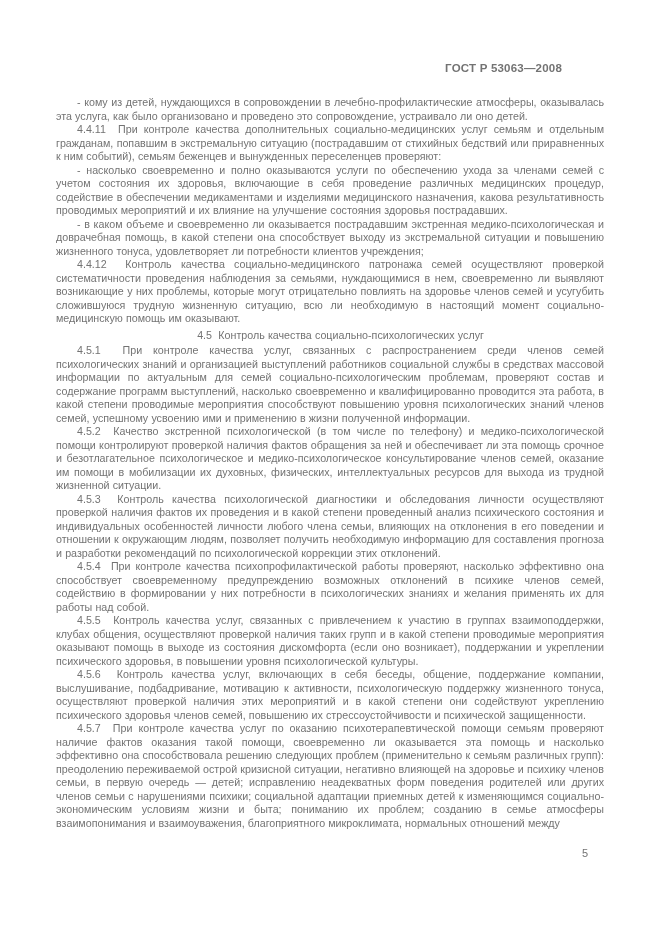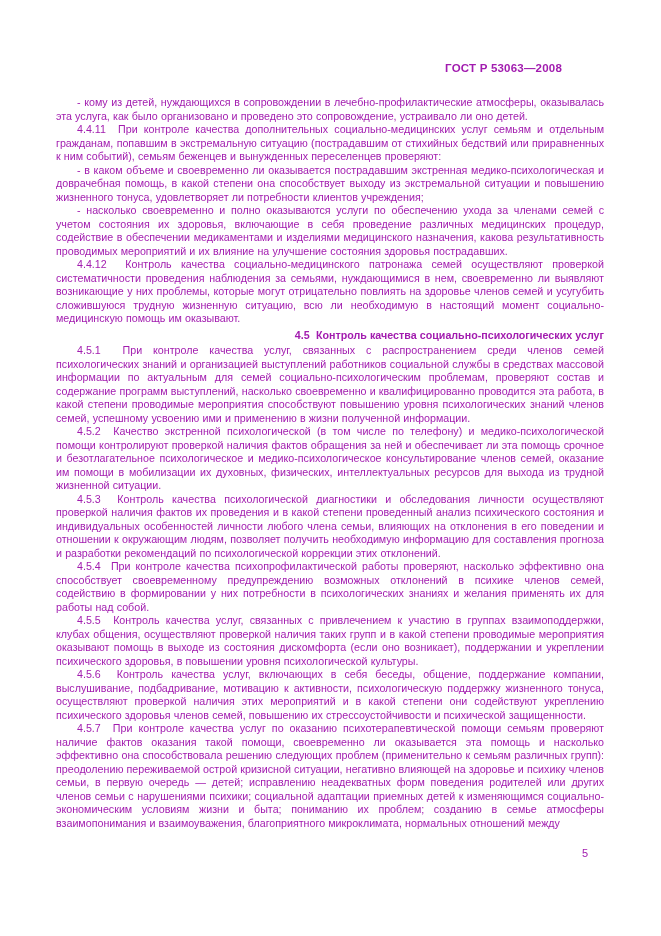--- a/index.html
+++ b/index.html
@@ -6,21 +6,21 @@
     margin: 0;
     padding: 0;
     background: #ffffff;
   }
   .page {
     position: relative;
     width: 661px;
     height: 936px;
     background: #ffffff;
     font-family: "Liberation Sans", sans-serif;
-    color: #a21caf;
+    color: #737373;
     overflow: hidden;
   }
   .running-header {
     position: absolute;
     top: 62px;
     left: 0;
     width: 562px;
     text-align: right;
     font-size: 11.5px;
     font-weight: bold;
@@ -35,46 +35,46 @@
     font-size: 10.7px;
     line-height: 13.5px;
     text-align: justify;
   }
   .para {
     margin: 0;
     text-indent: 21px;
     word-spacing: 0.2px;
   }
   .para.heading {
-    font-weight: bold;
+    font-weight: normal;
     margin-top: 3px;
     margin-bottom: 2px;
-    text-align: right;
+    text-align: center;
   }
   .page-number {
     position: absolute;
     top: 847px;
     left: 540px;
     width: 48px;
     text-align: right;
     font-size: 11px;
   }
 </style>
 </head>
 <body>
 
 <div class="page">
 
   <div class="running-header">ГОСТ Р 53063—2008</div>
 
   <div class="text-block">
     <p class="para">- кому из детей, нуждающихся в сопровождении в лечебно-профилактические атмосферы, оказывалась эта услуга, как было организовано и проведено это сопровождение, устраивало ли оно детей.</p>
     <p class="para">4.4.11&nbsp; При контроле качества дополнительных социально-медицинских услуг семьям и отдельным гражданам, попавшим в экстремальную ситуацию (пострадавшим от стихийных бедствий или приравненных к ним событий), семьям беженцев и вынужденных переселенцев проверяют:</p>
+    <p class="para">- насколько своевременно и полно оказываются услуги по обеспечению ухода за членами семей с учетом состояния их здоровья, включающие в себя проведение различных медицинских процедур, содействие в обеспечении медикаментами и изделиями медицинского назначения, какова результативность проводимых мероприятий и их влияние на улучшение состояния здоровья пострадавших.</p>
     <p class="para">- в каком объеме и своевременно ли оказывается пострадавшим экстренная медико-психологическая и доврачебная помощь, в какой степени она способствует выходу из экстремальной ситуации и повышению жизненного тонуса, удовлетворяет ли потребности клиентов учреждения;</p>
-    <p class="para">- насколько своевременно и полно оказываются услуги по обеспечению ухода за членами семей с учетом состояния их здоровья, включающие в себя проведение различных медицинских процедур, содействие в обеспечении медикаментами и изделиями медицинского назначения, какова результативность проводимых мероприятий и их влияние на улучшение состояния здоровья пострадавших.</p>
     <p class="para">4.4.12&nbsp; Контроль качества социально-медицинского патронажа семей осуществляют проверкой систематичности проведения наблюдения за семьями, нуждающимися в нем, своевременно ли выявляют возникающие у них проблемы, которые могут отрицательно повлиять на здоровье членов семей и усугубить сложившуюся трудную жизненную ситуацию, всю ли необходимую в настоящий момент социально-медицинскую помощь им оказывают.</p>
     <p class="para heading">4.5&nbsp; Контроль качества социально-психологических услуг</p>
     <p class="para">4.5.1&nbsp; При контроле качества услуг, связанных с распространением среди членов семей психологических знаний и организацией выступлений работников социальной службы в средствах массовой информации по актуальным для семей социально-психологическим проблемам, проверяют состав и содержание программ выступлений, насколько своевременно и квалифицированно проводится эта работа, в какой степени проводимые мероприятия способствуют повышению уровня психологических знаний членов семей, успешному усвоению ими и применению в жизни полученной информации.</p>
     <p class="para">4.5.2&nbsp; Качество экстренной психологической (в том числе по телефону) и медико-психологической помощи контролируют проверкой наличия фактов обращения за ней и обеспечивает ли эта помощь срочное и безотлагательное психологическое и медико-психологическое консультирование членов семей, оказание им помощи в мобилизации их духовных, физических, интеллектуальных ресурсов для выхода из трудной жизненной ситуации.</p>
     <p class="para">4.5.3&nbsp; Контроль качества психологической диагностики и обследования личности осуществляют проверкой наличия фактов их проведения и в какой степени проведенный анализ психического состояния и индивидуальных особенностей личности любого члена семьи, влияющих на отклонения в его поведении и отношении к окружающим людям, позволяет получить необходимую информацию для составления прогноза и разработки рекомендаций по психологической коррекции этих отклонений.</p>
     <p class="para">4.5.4&nbsp; При контроле качества психопрофилактической работы проверяют, насколько эффективно она способствует своевременному предупреждению возможных отклонений в психике членов семей, содействию в формировании у них потребности в психологических знаниях и желания применять их для работы над собой.</p>
     <p class="para">4.5.5&nbsp; Контроль качества услуг, связанных с привлечением к участию в группах взаимоподдержки, клубах общения, осуществляют проверкой наличия таких групп и в какой степени проводимые мероприятия оказывают помощь в выходе из состояния дискомфорта (если оно возникает), поддержании и укреплении психического здоровья, в повышении уровня психологической культуры.</p>
     <p class="para">4.5.6&nbsp; Контроль качества услуг, включающих в себя беседы, общение, поддержание компании, выслушивание, подбадривание, мотивацию к активности, психологическую поддержку жизненного тонуса, осуществляют проверкой наличия этих мероприятий и в какой степени они содействуют укреплению психического здоровья членов семей, повышению их стрессоустойчивости и психической защищенности.</p>
     <p class="para">4.5.7&nbsp; При контроле качества услуг по оказанию психотерапевтической помощи семьям проверяют наличие фактов оказания такой помощи, своевременно ли оказывается эта помощь и насколько эффективно она способствовала решению следующих проблем (применительно к семьям различных групп): преодолению переживаемой острой кризисной ситуации, негативно влияющей на здоровье и психику членов семьи, в первую очередь — детей; исправлению неадекватных форм поведения родителей или других членов семьи с нарушениями психики; социальной адаптации приемных детей к изменяющимся социально-экономическим условиям жизни и быта; пониманию их проблем; созданию в семье атмосферы взаимопонимания и взаимоуважения, благоприятного микроклимата, нормальных отношений между</p>
   </div>

